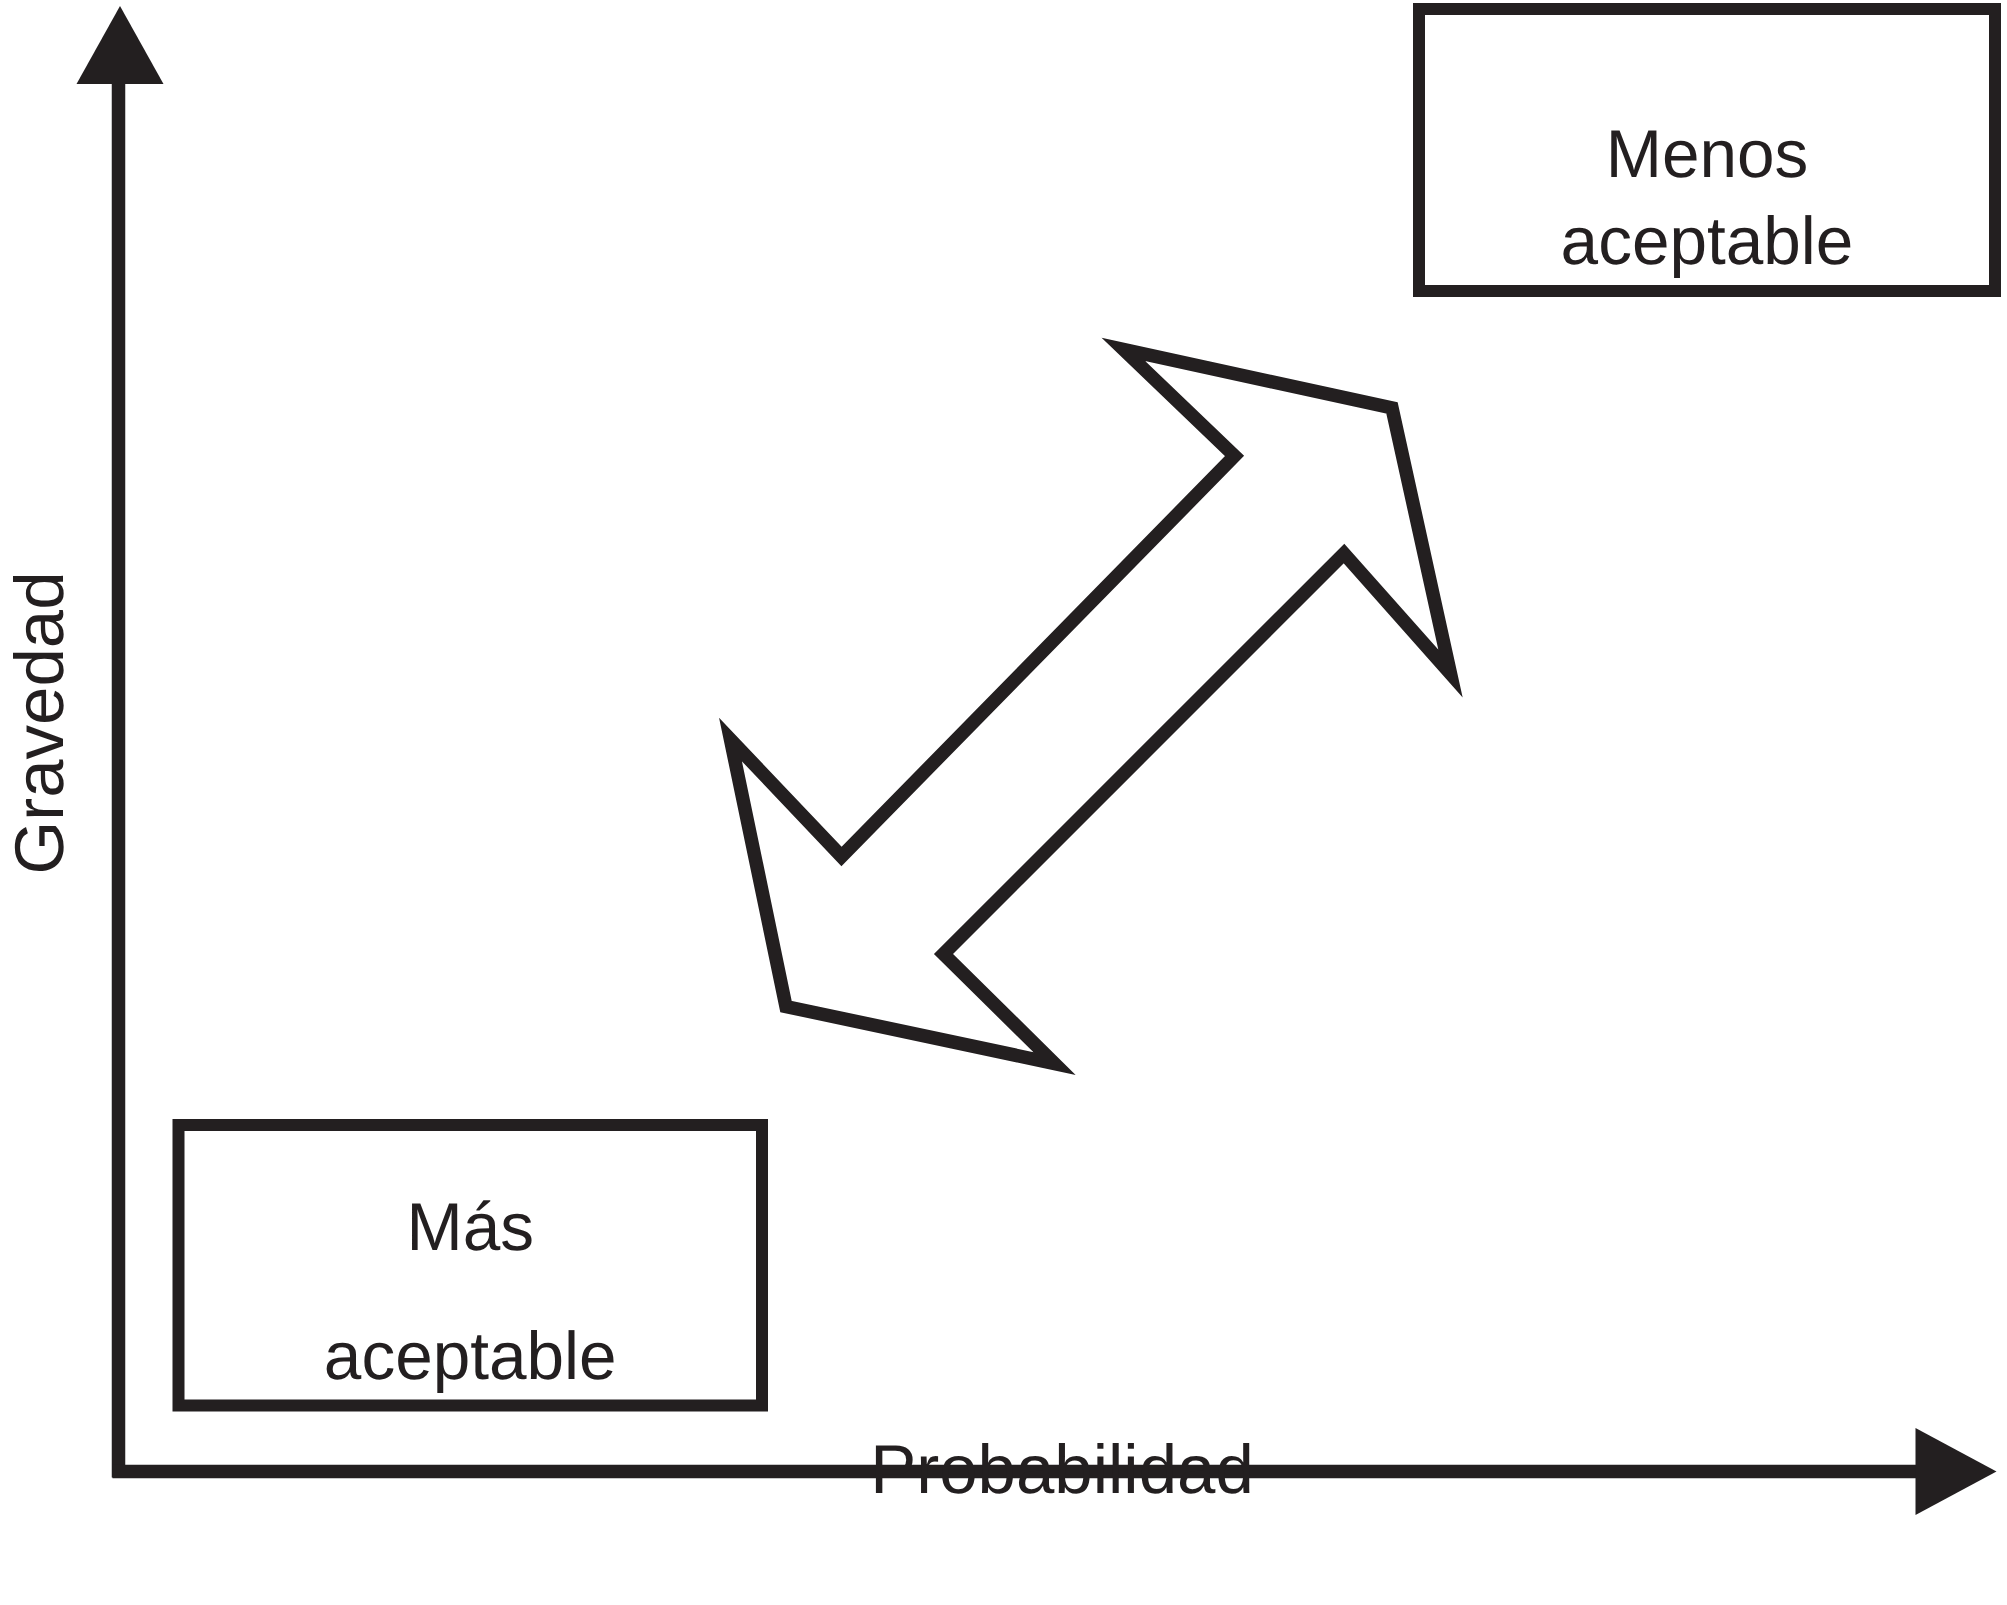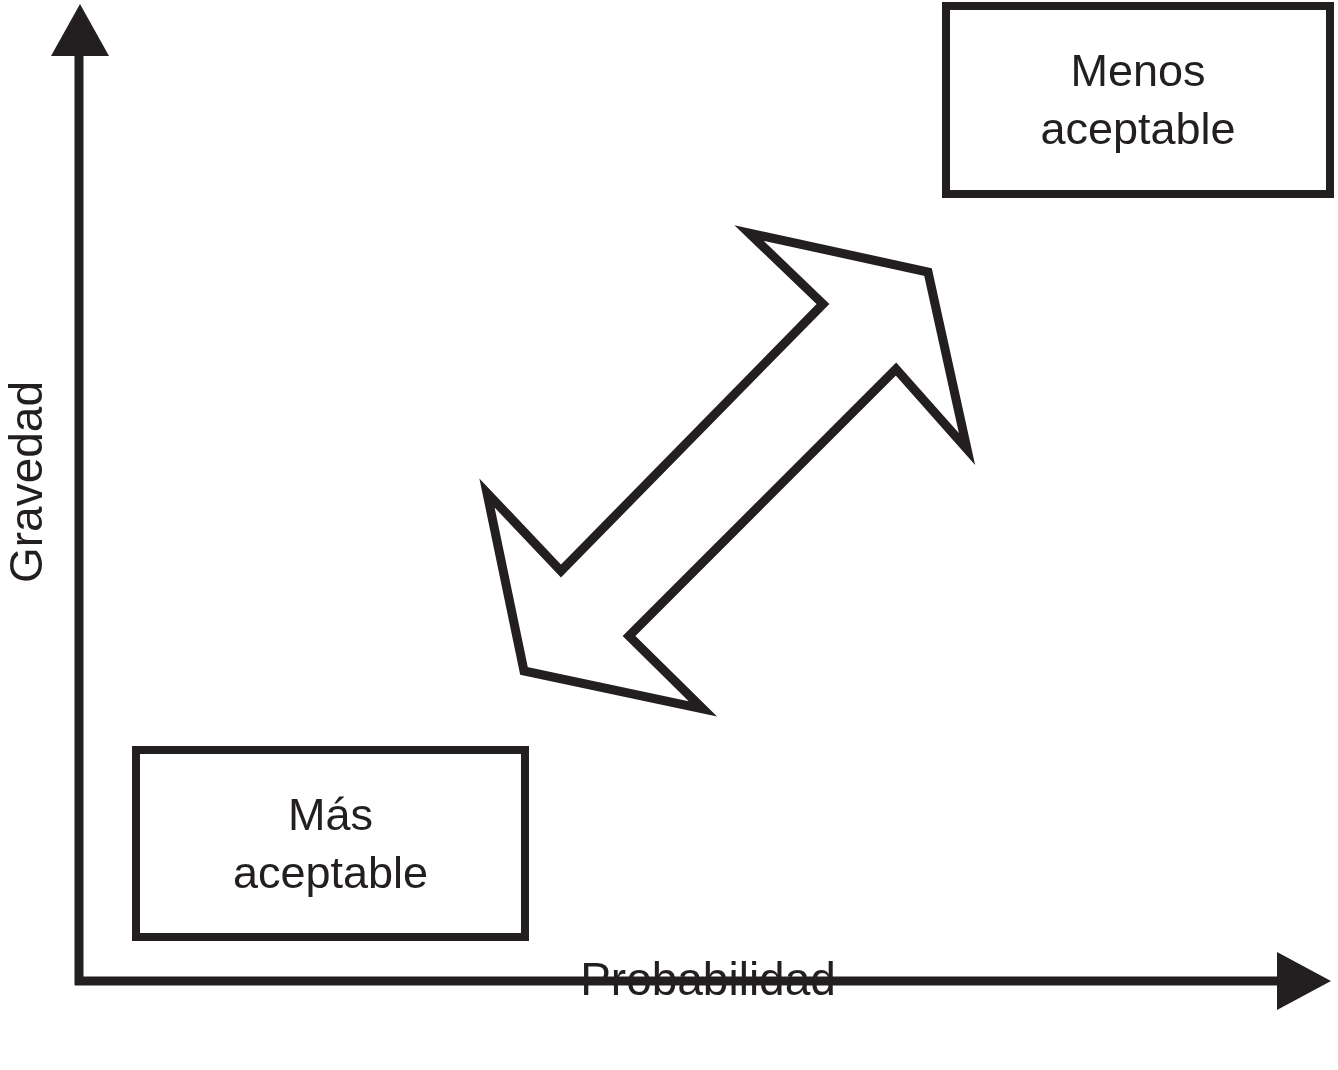--- a/index.html
+++ b/index.html
@@ -14,27 +14,27 @@
   }
   svg.layer{position:absolute;left:0;top:0;width:1338px;height:1070px;}
   .label-box{
     position:absolute;
     box-sizing:border-box;
     border:8px solid #231f20;
     background:#ffffff;
     display:flex;
     flex-direction:column;
     align-items:center;
-    justify-content:center;
+    justify-content:flex-end;
     text-align:center;
     font-size:45px;
     line-height:58px;
   }
   .box-menos{left:942px;top:2px;width:392px;height:196px;}
-  .box-mas{left:132px;top:746px;width:397px;height:195px;}
+  .box-mas{left:115px;top:746px;width:397px;height:195px;gap:28px;}
   .axis-label{
     position:absolute;
     font-size:46px;
     white-space:nowrap;
   }
   .y-label{
     left:26px;top:482px;
     transform:translate(-50%,-50%) rotate(-90deg);
   }
   .x-label{

